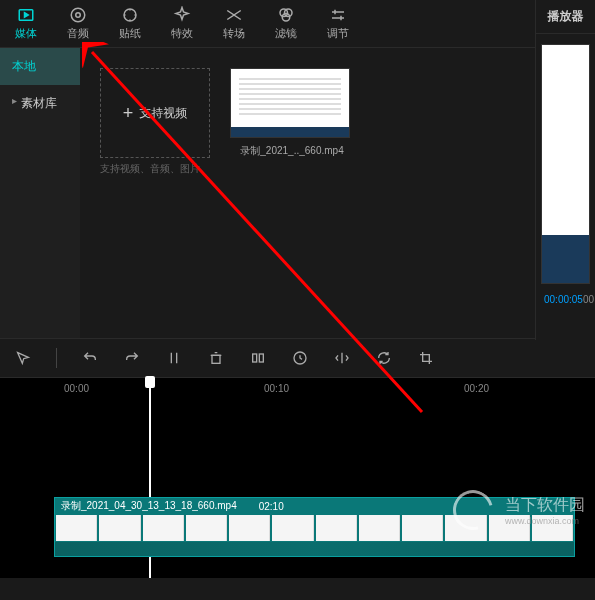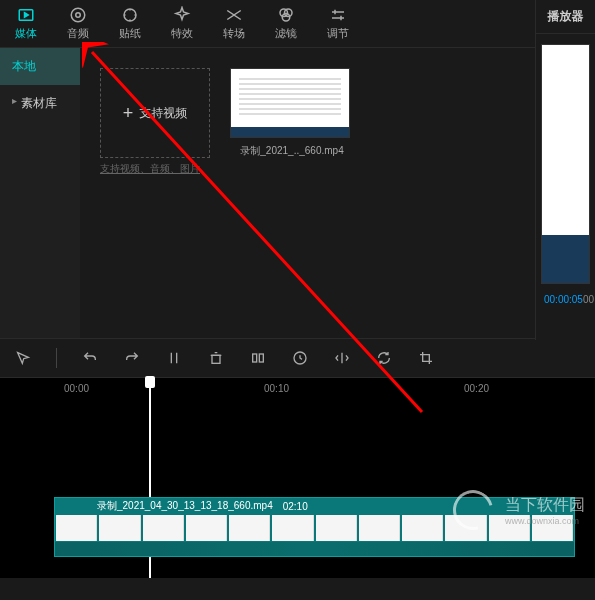--- a/index.html
+++ b/index.html
@@ -72,21 +72,21 @@
       display: flex;
       flex-direction: column;
       align-items: center;
       justify-content: center;
       cursor: pointer;
       font-size: 12px;
       color: #ccc;
       gap: 6px;
     }
     .import-box .plus { font-size: 18px; }
-    .import-sub { font-size: 10px; color: #666; margin-top: 4px; text-decoration: underline; }
+    .import-sub { font-size: 10px; color: #666; margin-top: 4px; }
     .media-thumb {
       width: 124px;
       display: flex;
       flex-direction: column;
       gap: 6px;
     }
     .thumb-img {
       width: 120px;
       height: 70px;
       background: linear-gradient(to bottom, #fff 0%, #fff 85%, #1a3a5a 85%);
@@ -198,24 +198,23 @@
       border: 1px solid #0aa0a0;
       position: relative;
       overflow: hidden;
     }
     .clip-header {
       height: 16px;
       background: #0a7878;
       display: flex;
       align-items: center;
       padding: 0 6px;
-      gap: 10px;
+      gap: 22px;
       font-size: 10px;
       color: #fff;
-      margin-left: 36px;
     }
     .clip-frames {
       height: 28px;
       display: flex;
     }
     .frame {
       flex: 1;
       background: #f5f5f5;
       border-right: 1px solid #ddd;
       margin: 1px;

